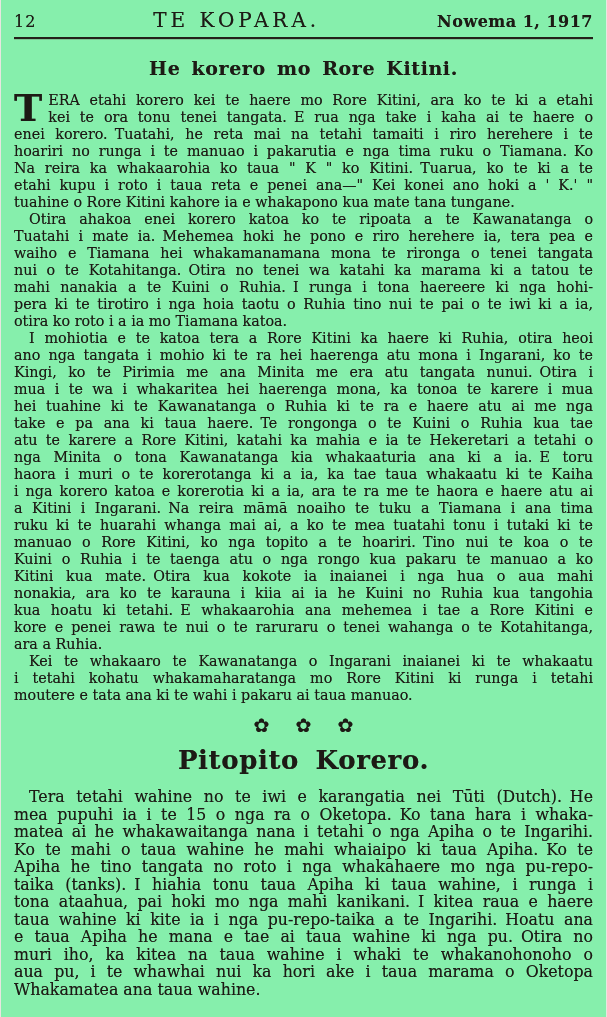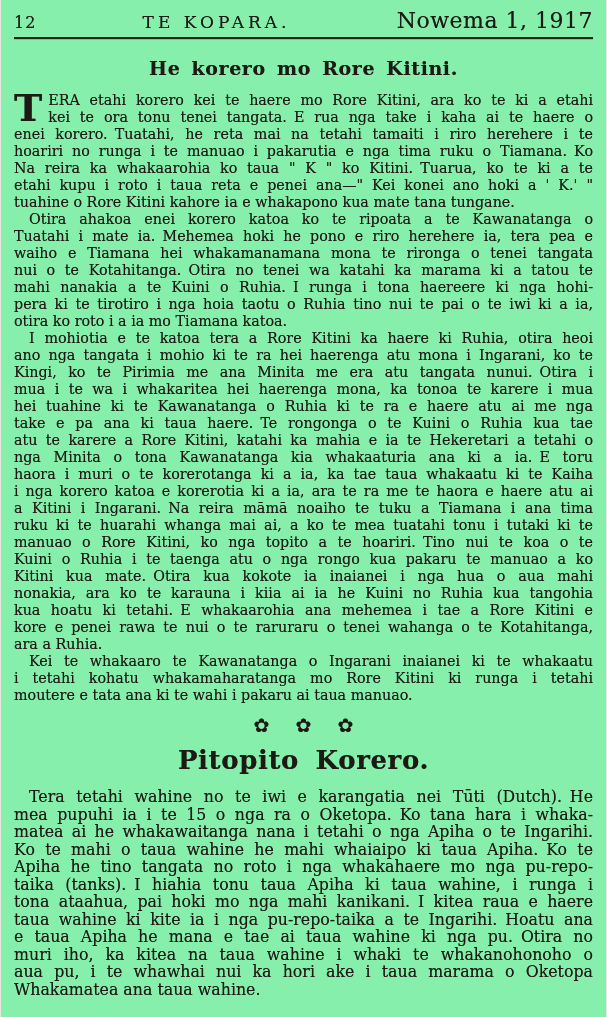--- a/index.html
+++ b/index.html
@@ -11,22 +11,22 @@
     color:#1d1a15;
     font-family:"DejaVu Serif","Liberation Serif",serif;
     box-sizing:border-box;
     padding:8px 13px 0 13px;
     overflow:hidden;
     text-shadow:0 0 .4px rgba(20,16,10,.55);
   }
   
   .hdr{display:flex;justify-content:space-between;align-items:baseline;height:26px;}
   .hdr .pageno{font-size:16px;letter-spacing:1px;}
-  .hdr .masthead{font-size:17px;letter-spacing:4px;text-align:right;}
-  .hdr .date{font-size:22px;letter-spacing:.5px;}
+  .hdr .masthead{font-size:20px;letter-spacing:4px;text-align:right;}
+  .hdr .date{font-size:16px;letter-spacing:.5px;font-weight:bold;}
   .rule{
     margin-top:3px;height:3px;
     background:linear-gradient(to bottom,#24201a 0,#24201a 62%,rgba(90,85,75,.45) 62%,rgba(120,115,100,.15) 100%);
   }
   
   h1.story-title{
     margin:17px 0 13px 0;text-align:center;
     font-size:19px;line-height:22px;font-weight:bold;
     word-spacing:4px;letter-spacing:.6px;
   }

